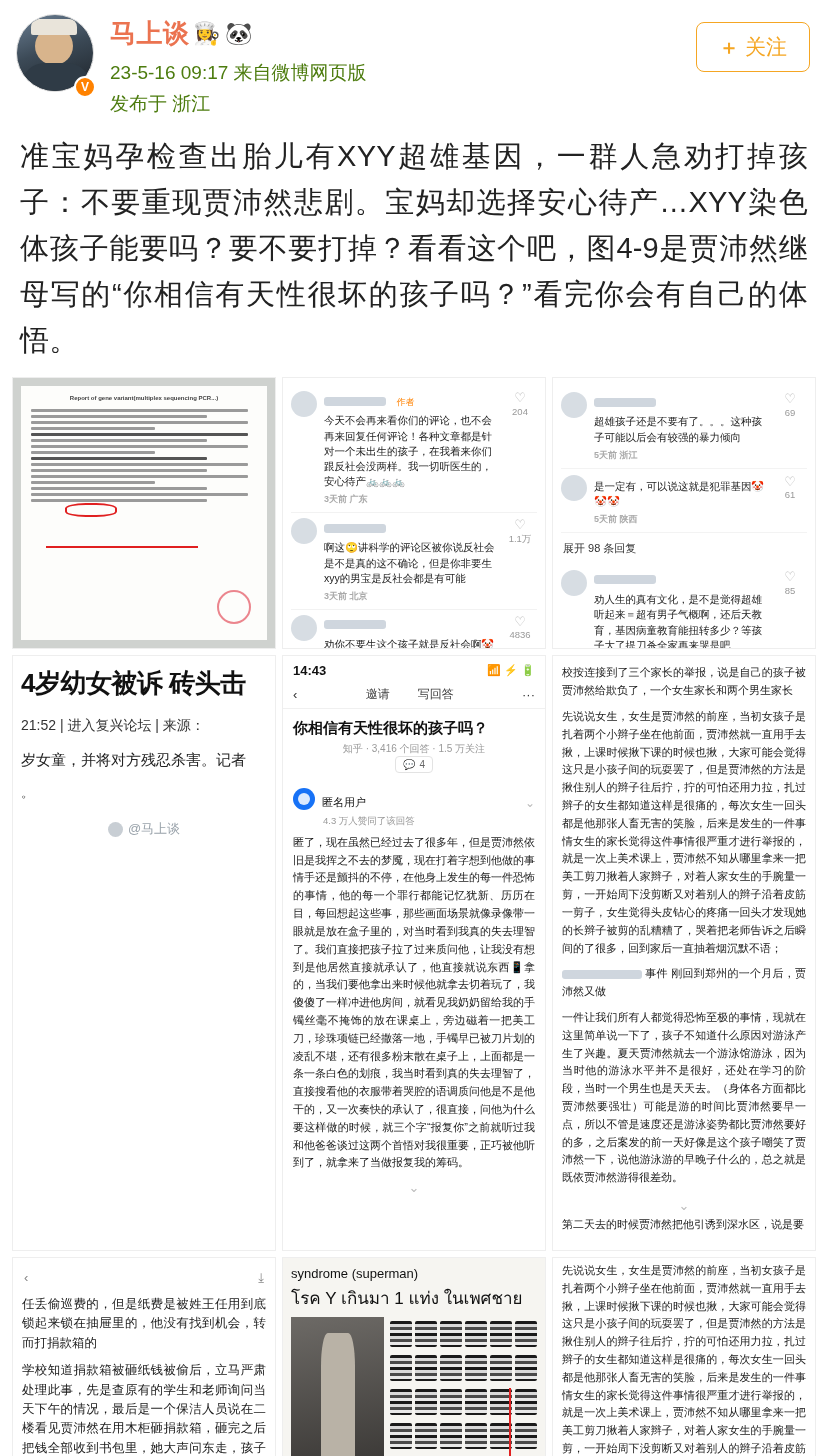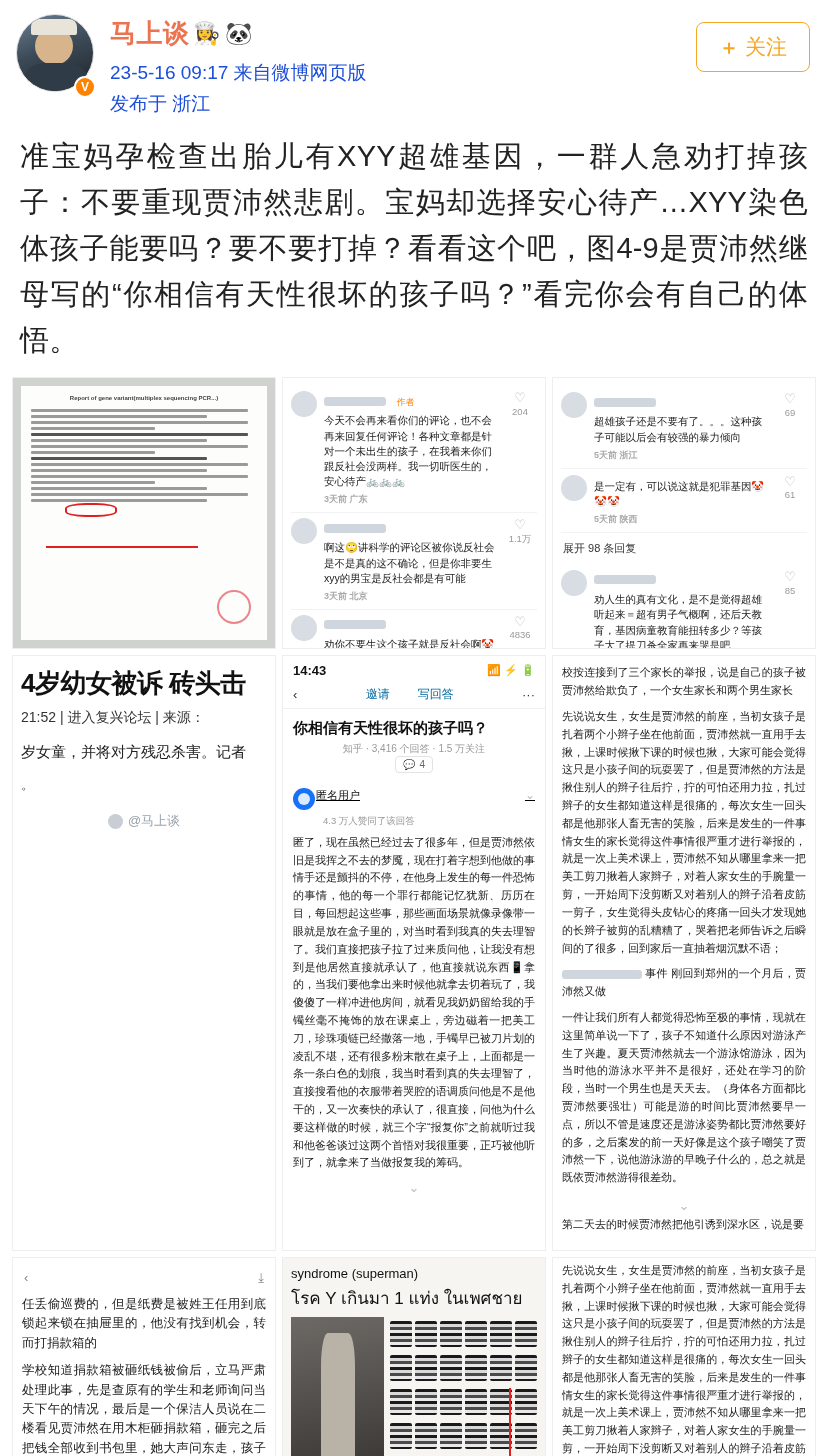--- a/index.html
+++ b/index.html
@@ -74,21 +74,21 @@
     gap: 4px;
   }
   .uname {
     color: #eb7350;
     font-size: 26px;
     font-weight: 600;
     letter-spacing: 0.5px;
   }
   .emoji-inline { font-size: 22px; line-height: 1; }
   .meta {
-    color: #1d4ed8;
+    color: #4d7c0f;
     font-size: 19px;
     margin-top: 9px;
     line-height: 1.35;
   }
   .meta .region { display: block; margin-top: 5px; }
   .follow-btn {
     position: absolute;
     right: 18px; top: 22px;
     border: 1px solid #f5a623;
     color: #f5a623;
@@ -179,21 +179,21 @@
     font-size: 26px;
     font-weight: 700;
     color: #111;
     letter-spacing: -0.5px;
     white-space: nowrap;
     overflow: hidden;
   }
   .news .sub {
     font-size: 14px;
     color: #333;
-    margin-top: 8px;
+    margin-top: 16px;
     white-space: nowrap;
     overflow: hidden;
   }
   .news .sub2 {
     font-size: 15px;
     color: #222;
     margin-top: 16px;
     white-space: nowrap;
     overflow: hidden;
   }
@@ -294,21 +294,21 @@
   .sb-right { display: flex; gap: 4px; align-items: center; font-size: 11px; }
   .zh-nav {
     display: flex;
     justify-content: space-between;
     align-items: center;
     padding: 5px 10px;
     border-bottom: 1px solid #f0f0f0;
     color: #333;
     font-size: 13px;
   }
-  .zh-nav .mid { display: flex; gap: 28px; font-size: 12px; color: #0369a1; }
+  .zh-nav .mid { display: flex; gap: 28px; font-size: 12px; color: #404040; }
   .zh-q {
     font-size: 15px;
     font-weight: 600;
     color: #111;
     padding: 9px 10px 4px 10px;
     line-height: 1.3;
   }
   .zh-sub {
     display: flex;
     justify-content: space-between;
@@ -323,24 +323,23 @@
     border-radius: 4px;
     padding: 2px 7px;
     color: #666;
     font-size: 10px;
     display: flex;
     gap: 4px;
     align-items: center;
   }
   .zh-user {
     display: flex;
-    gap: 1px;
-    align-items: flex-start;
+    gap: 7px;
+    align-items: flex-end;
     padding: 7px 10px 2px 10px;
-    text-decoration: underline;
   }
   .zh-uav {
     width: 22px; height: 22px;
     border-radius: 50%;
     background: #1772f6;
     position: relative;
   }
   .zh-uav::after {
     content: "";
     position: absolute;

